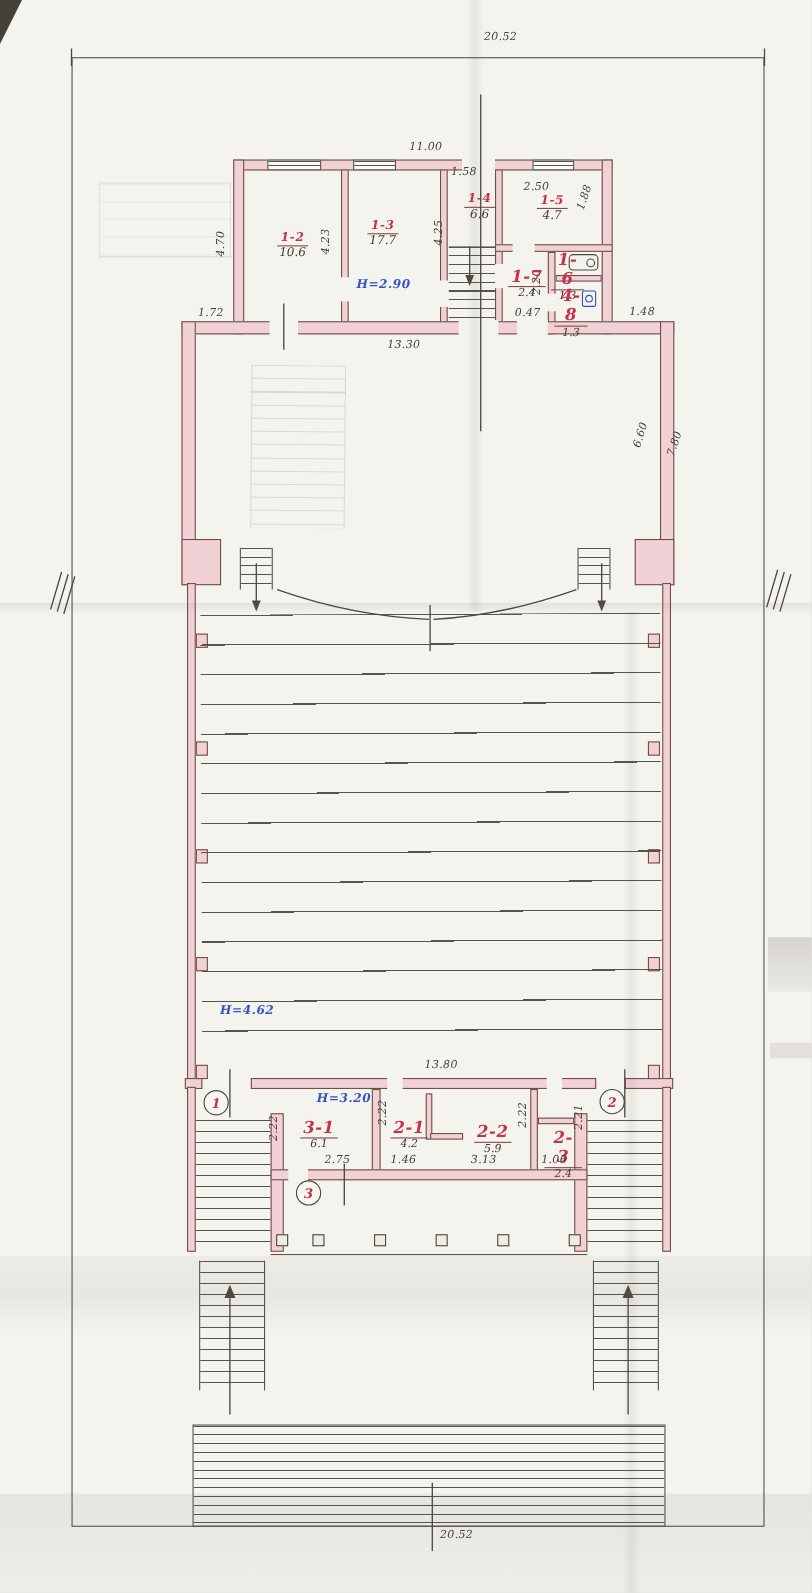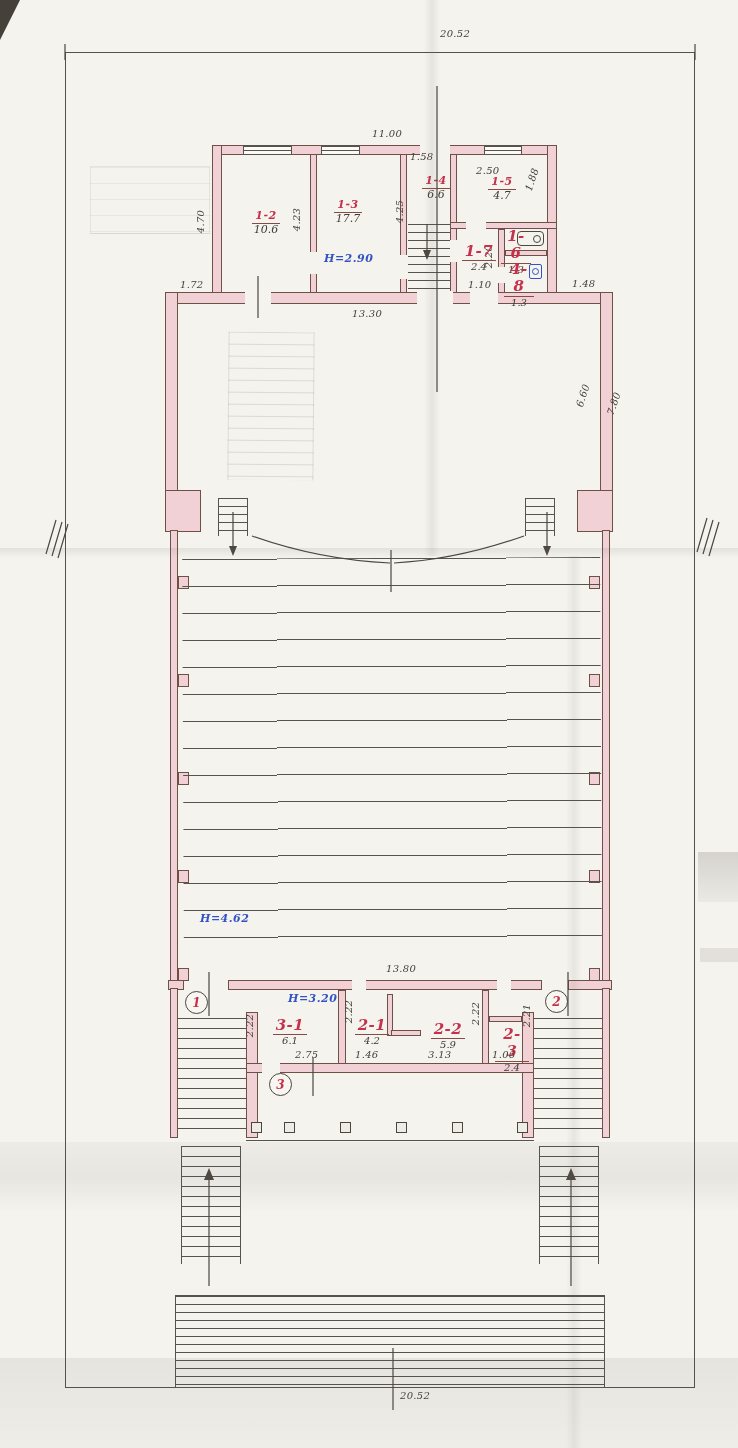--- a/index.html
+++ b/index.html
@@ -90,21 +90,21 @@
 
   <span class="dim" style="left:372px;top:128px">11.00</span>
   <span class="dim" style="left:410px;top:151px">1.58</span>
   <span class="dim" style="left:476px;top:165px">2.50</span>
   <span class="dim vdim2" style="left:520px;top:174px">1.88</span>
   <span class="dim vdim" style="left:189px;top:216px">4.70</span>
   <span class="dim vdim" style="left:285px;top:214px">4.23</span>
   <span class="dim vdim" style="left:388px;top:206px">4.25</span>
   <span class="dim vdim" style="left:477px;top:251px">2.20</span>
   <span class="dim" style="left:180px;top:279px">1.72</span>
-  <span class="dim" style="left:468px;top:279px">1.10</span>
+  <span class="dim" style="left:468px;top:279px">0.47</span>
   <span class="dim" style="left:572px;top:278px">1.48</span>
   <div class="roomlbl" style="left:244px;top:205px;width:44px">
     <span class="num">1-2</span>
     <span class="area">10.6</span>
   </div>
   <div class="roomlbl" style="left:326px;top:194px;width:44px">
     <span class="num">1-3</span>
     <span class="area">17.7</span>
   </div>
   <span class="blue" style="left:324px;top:252px">Н=2.90</span>

